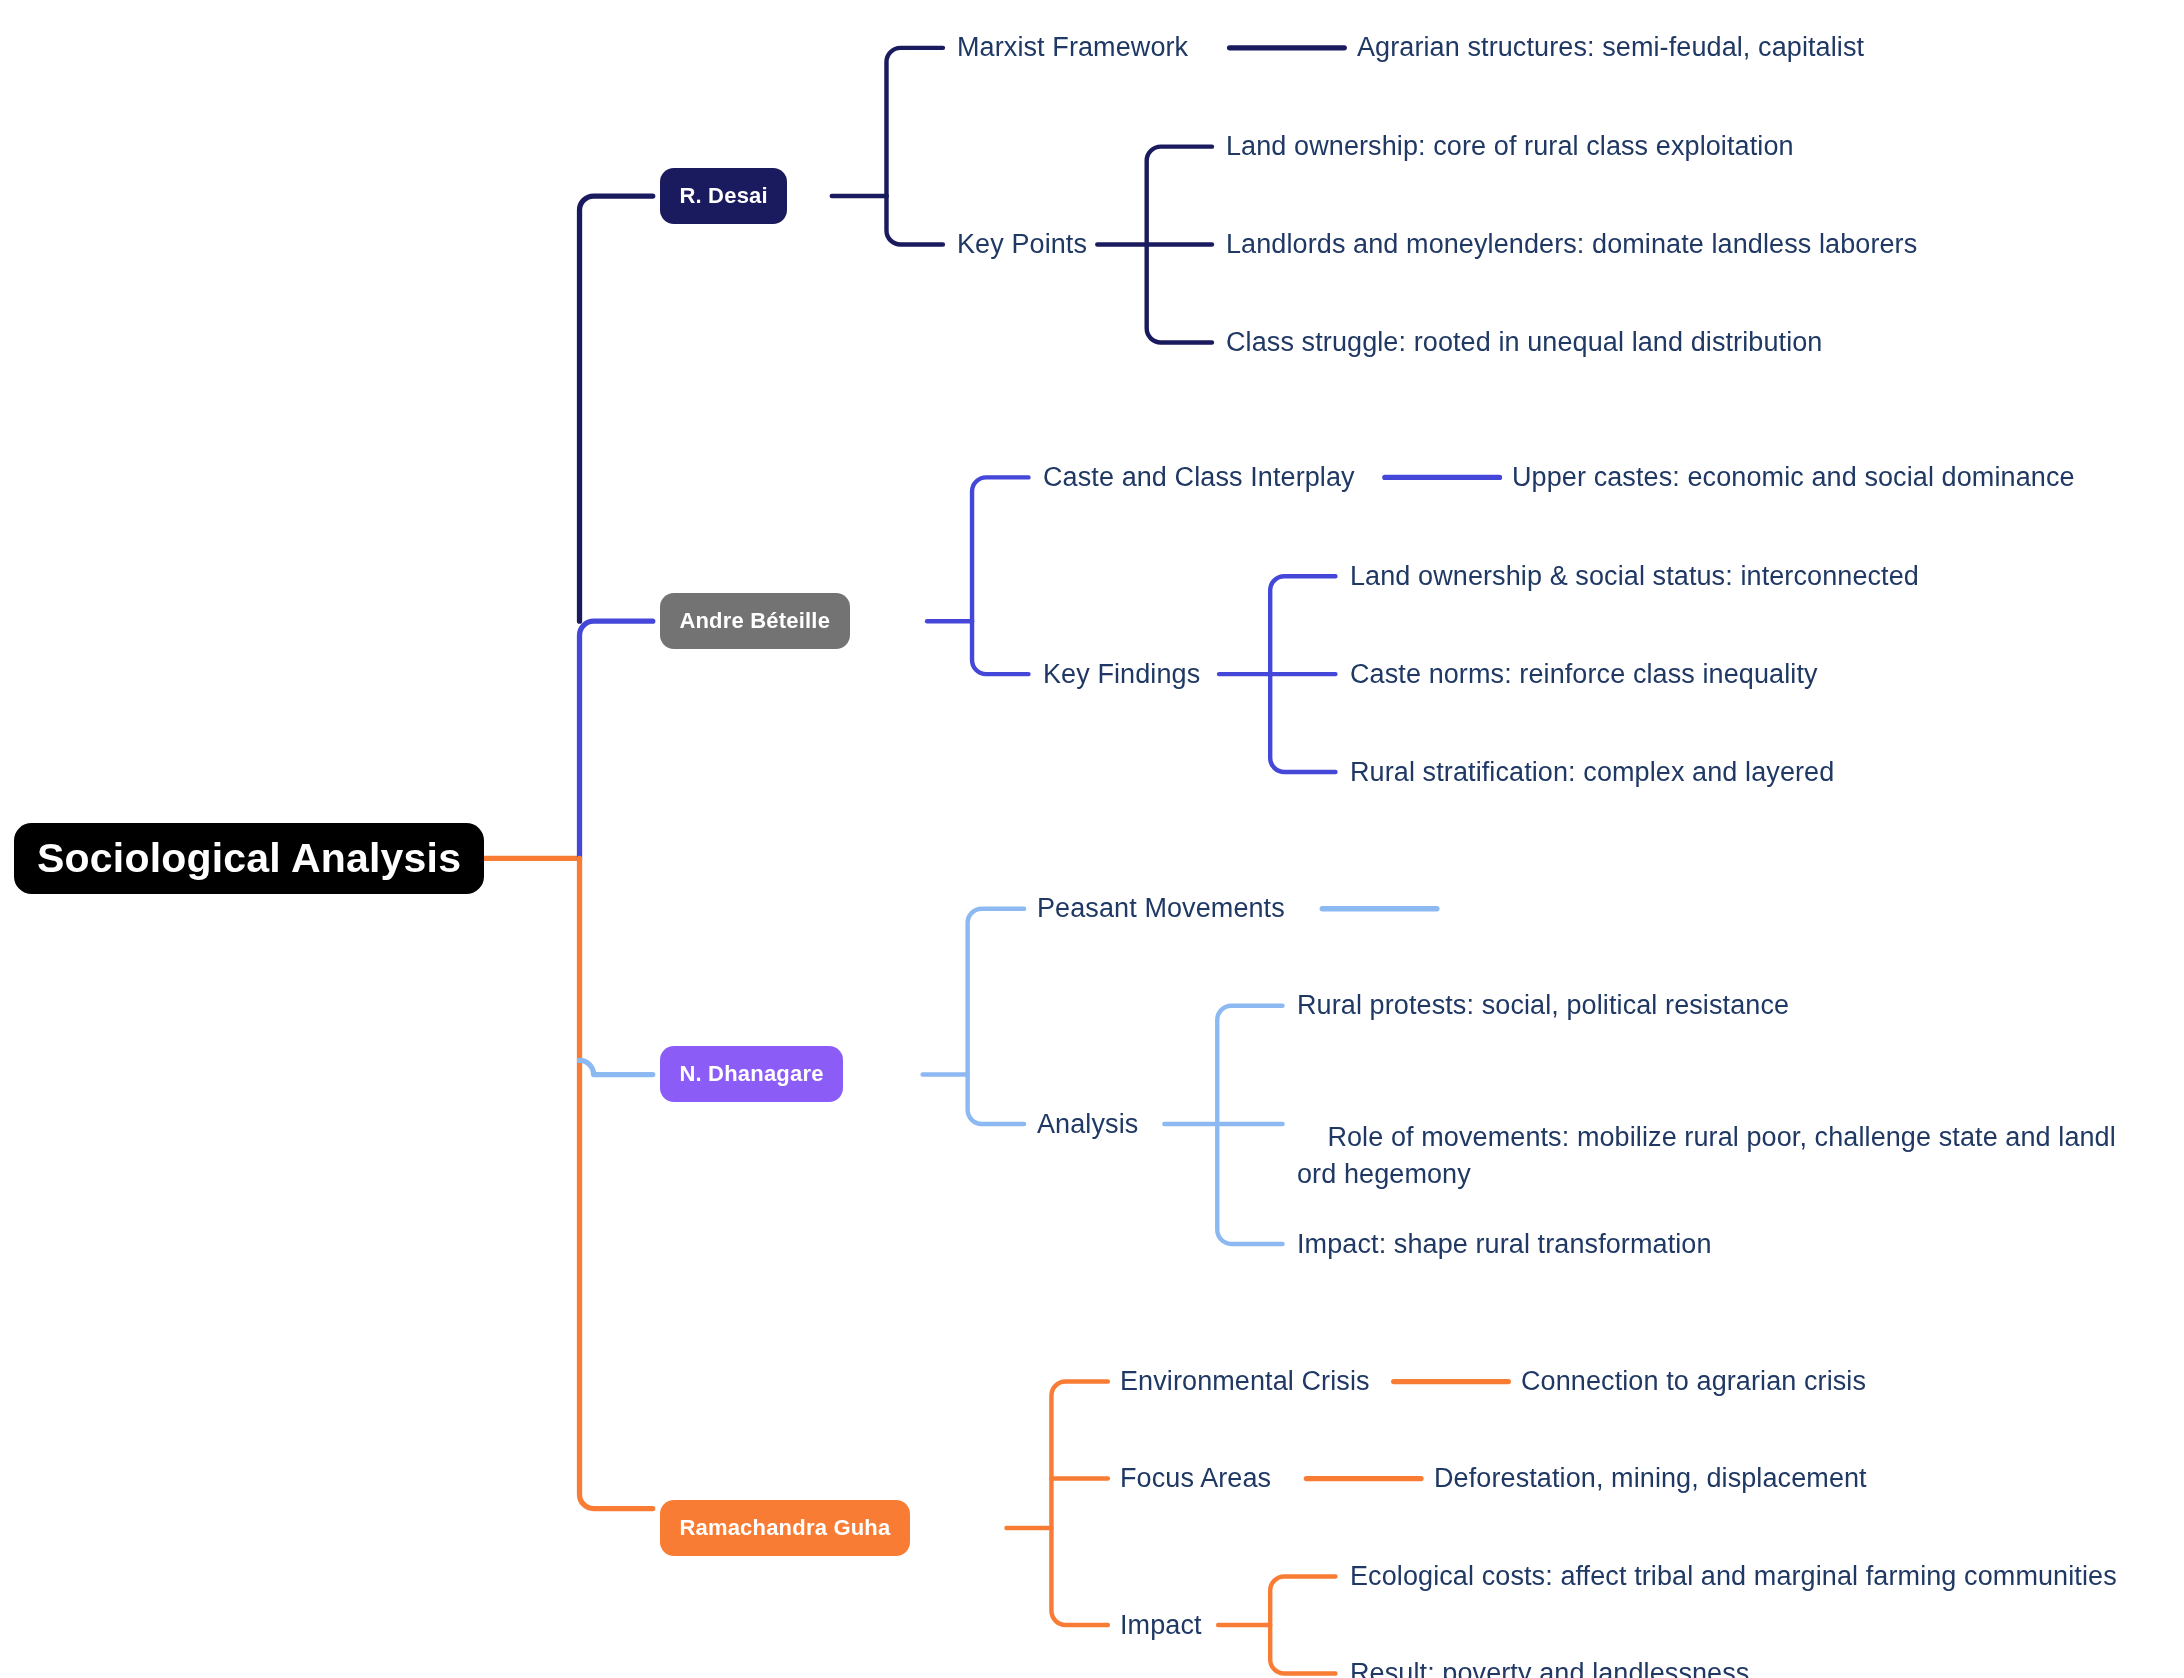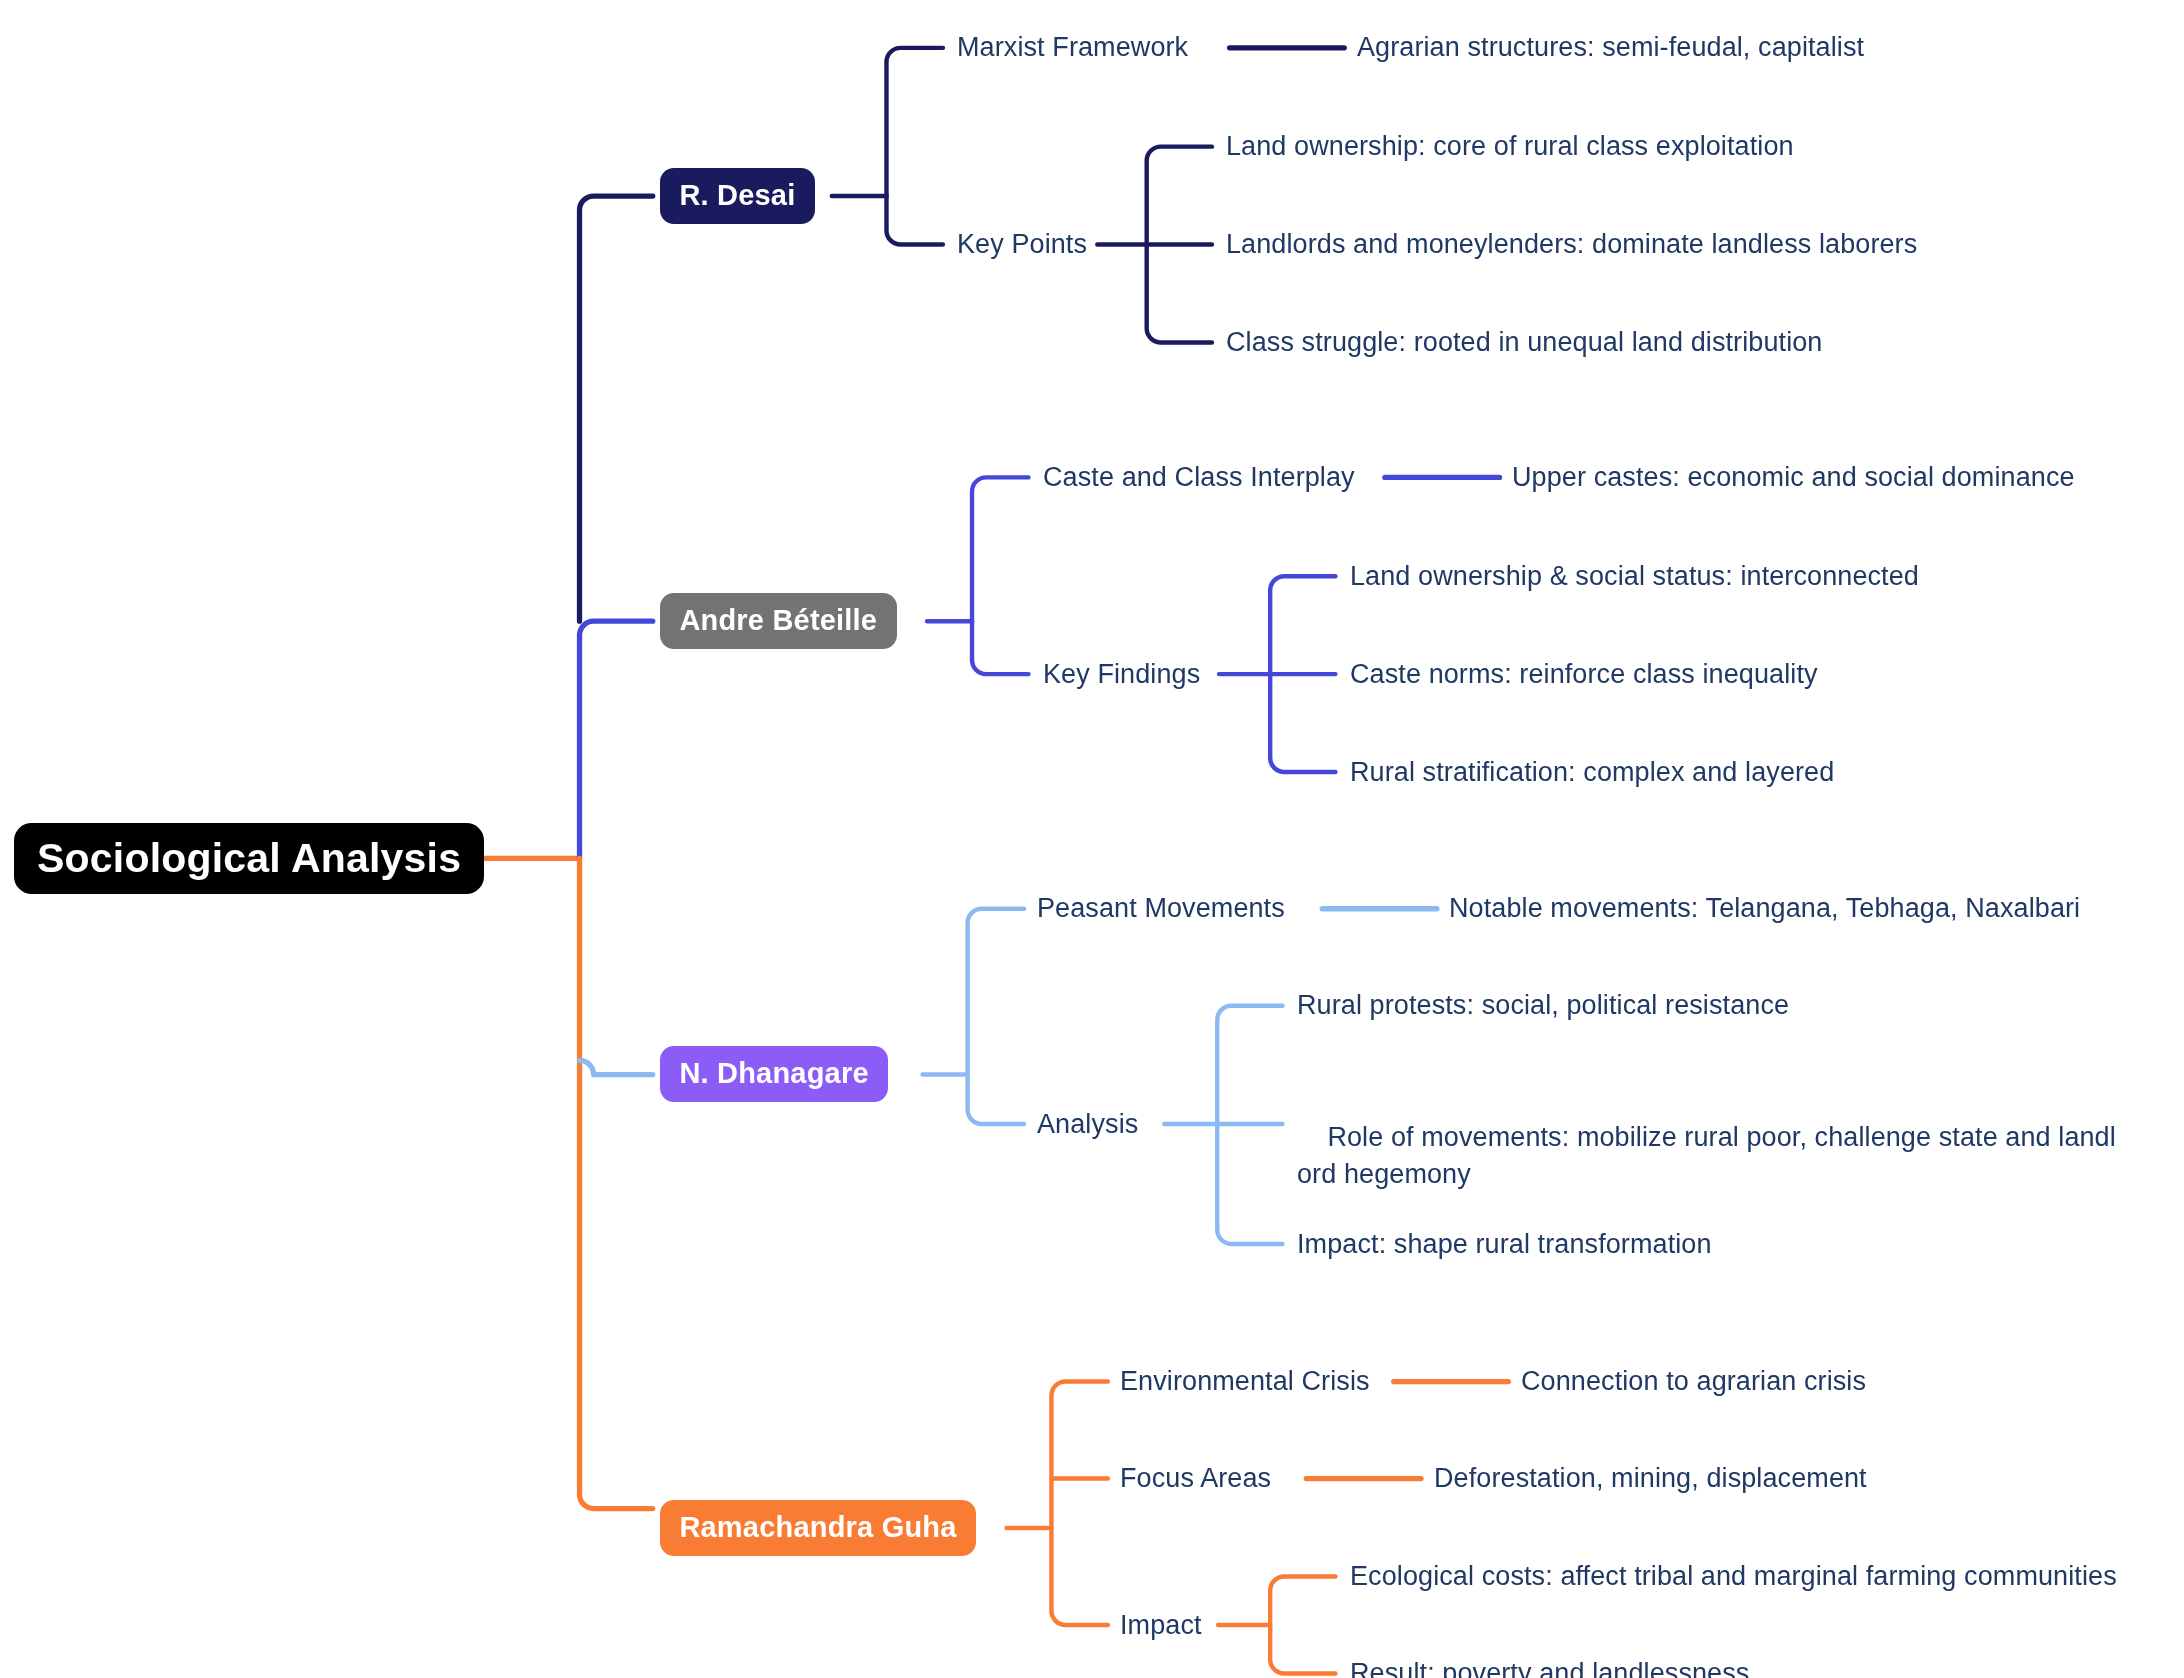--- a/index.html
+++ b/index.html
@@ -41,21 +41,21 @@
     font-weight: bold;
     letter-spacing: 0.2px;
     line-height: 1.15;
   }
   .pill.root {
     font-size: 41px;
     border-radius: 17.6px;
     padding: 0 23px;
   }
   .pill.branch {
-    font-size: 29px;
+    font-size: 22px;
     padding: 0 19.4px;
     text-align: right;
   }
   
   .leaf {
     color: #1F3864;
     font-size: 27px;
     line-height: 1.35;
     letter-spacing: 0.1px;
   }
@@ -186,23 +186,20 @@
   </div>
 
   <div class="node pill branch" style="left:660px; top:1046px; height:56px; background:#8b5cf6;">
     <span>N. Dhanagare</span>
   </div>
 
   <div class="node leaf mid" style="left:1037px; top:889px; height:39px;">
     <span>Peasant Movements</span>
   </div>
 
-  <div class="node leaf" style="left:1449px; top:889px; height:39px;">
-    <span>Notable movements: Telangana, Tebhaga, Naxalbari</span>
-  </div>
 
   <div class="node leaf mid" style="left:1037px; top:1105px; height:39px;">
     <span>Analysis</span>
   </div>
 
   <div class="node leaf" style="left:1297px; top:986px; height:39px;">
     <span>Rural protests: social, political resistance</span>
   </div>
 
   <div class="node leaf wrap" style="left:1297px; top:1083px; width:847px; height:81px;">

